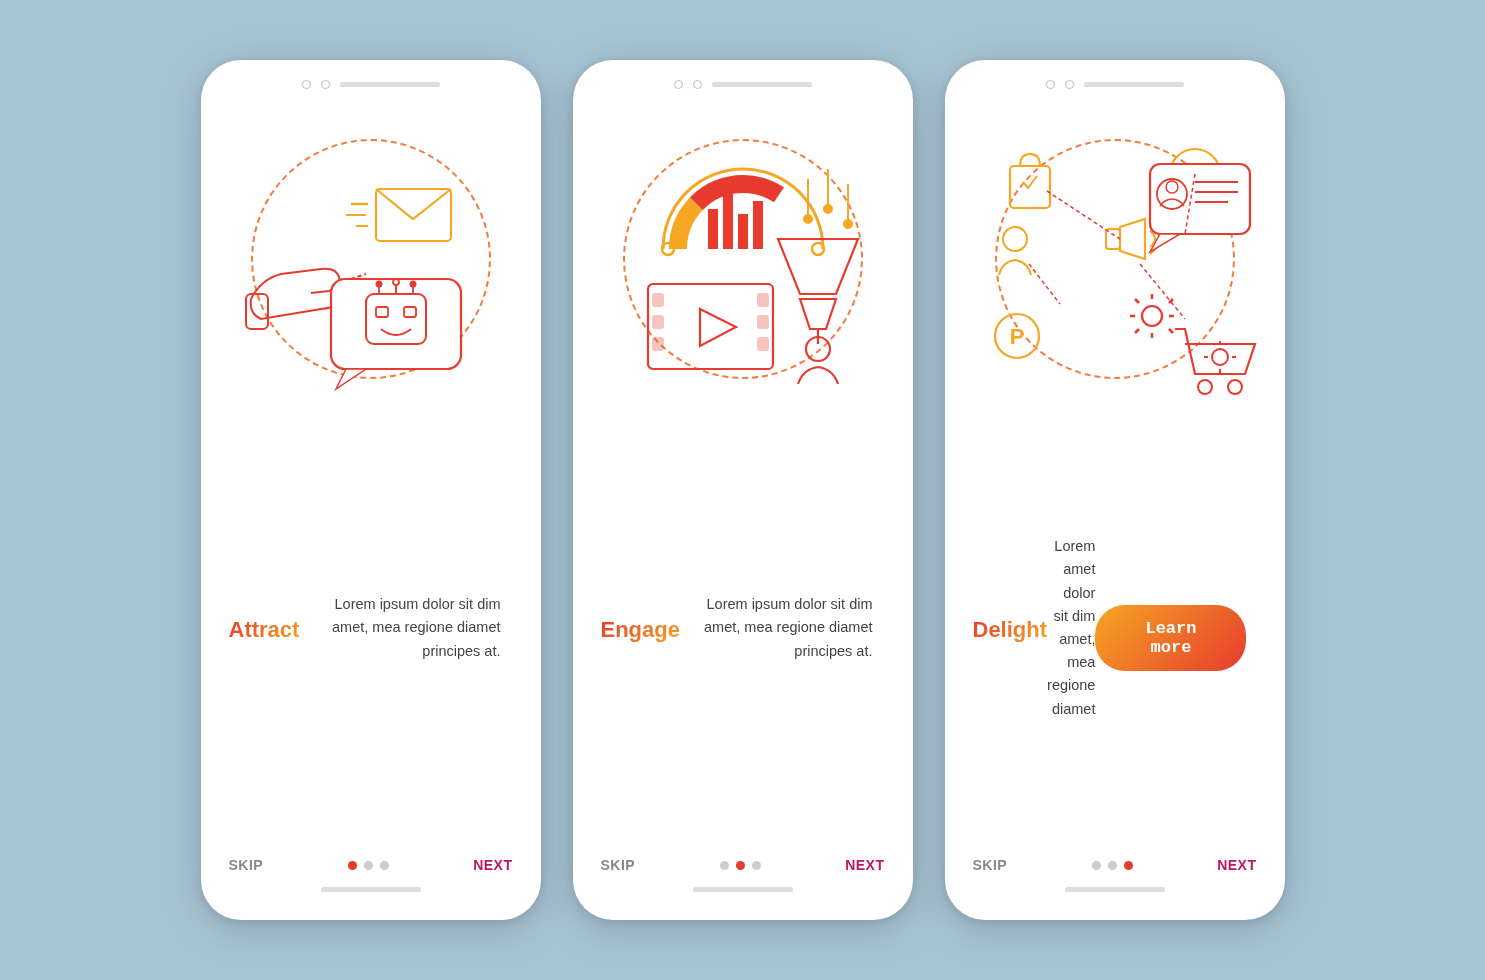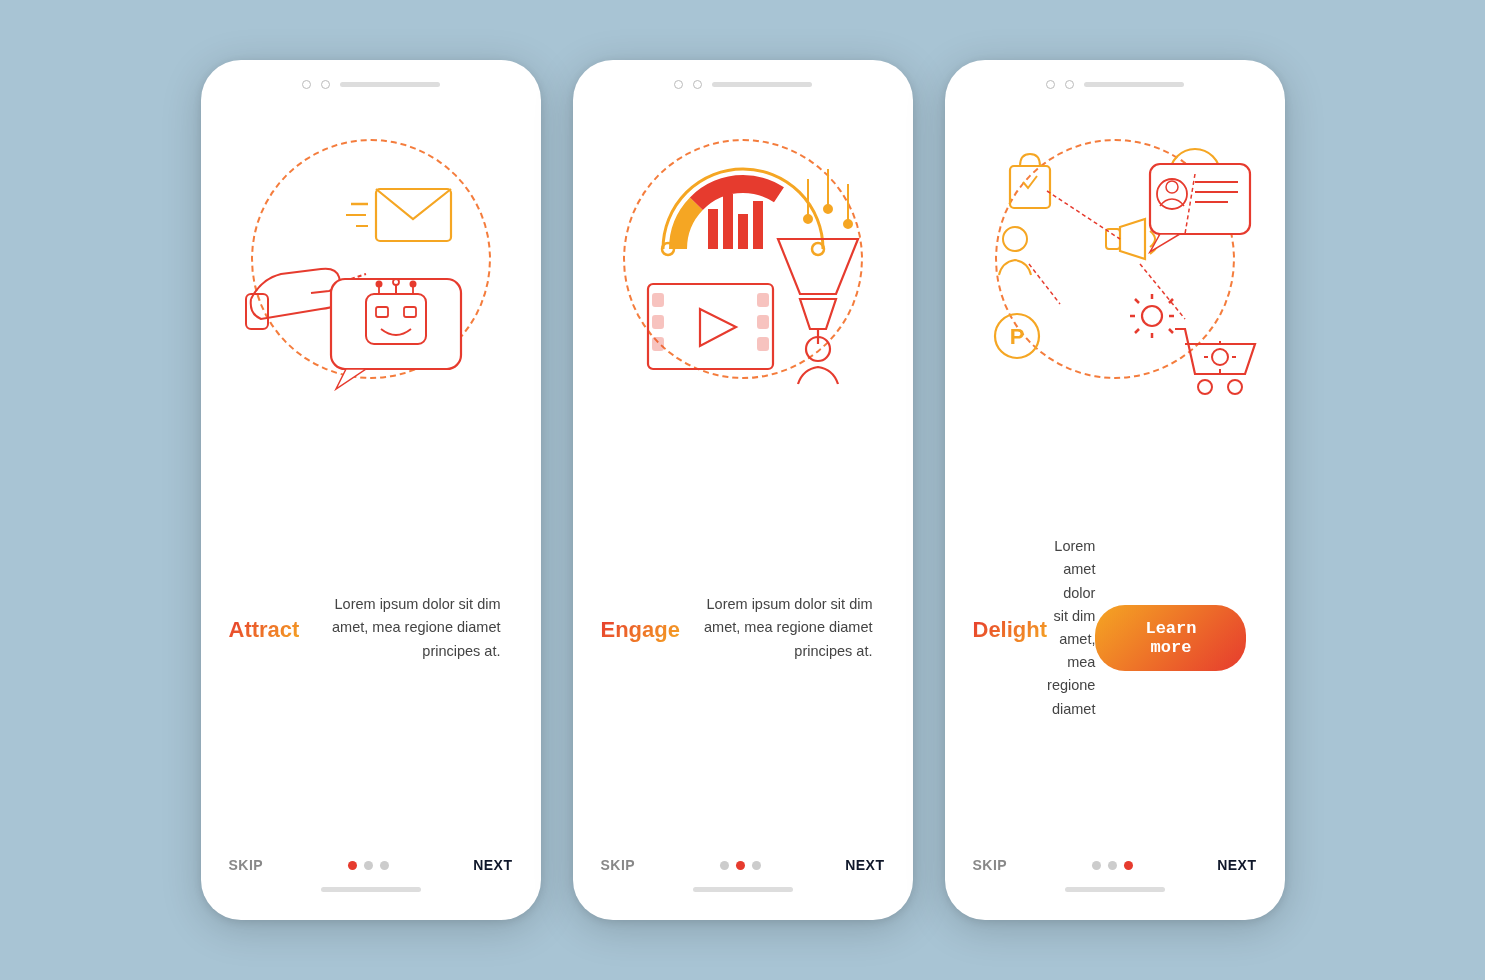--- a/index.html
+++ b/index.html
@@ -193,21 +193,21 @@
       background: #ccc;
     }
 
     .nav-dot.active {
       background: #e63b2e;
     }
 
     .nav-next {
       font-size: 14px;
       font-weight: 700;
-      color: #0f172a;
+      color: #be185d;
       letter-spacing: 0.5px;
     }
 
     
     .phone-bottom-bar {
       width: 100px;
       height: 5px;
       background: #ddd;
       border-radius: 3px;
       margin-top: 14px;

